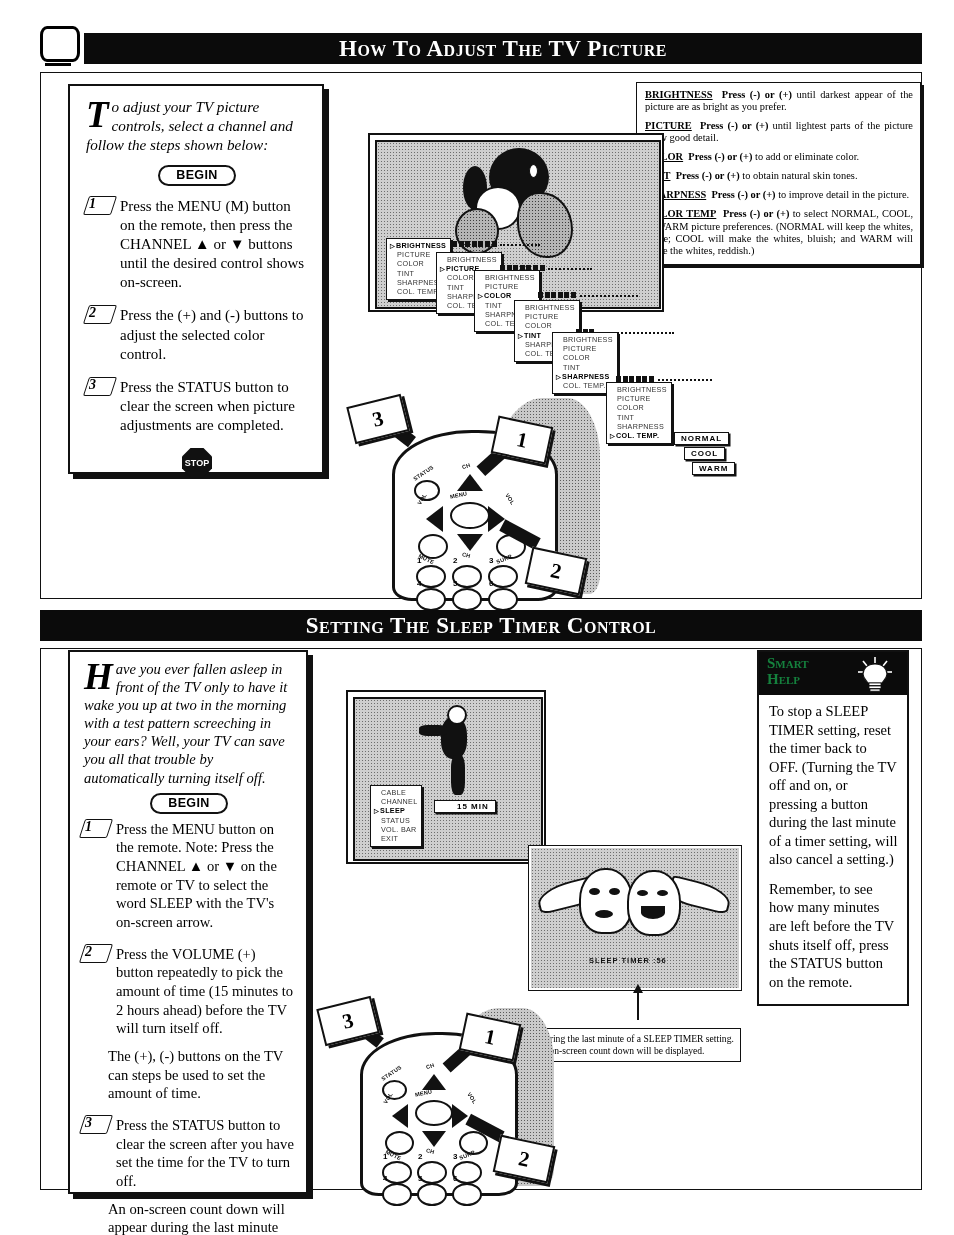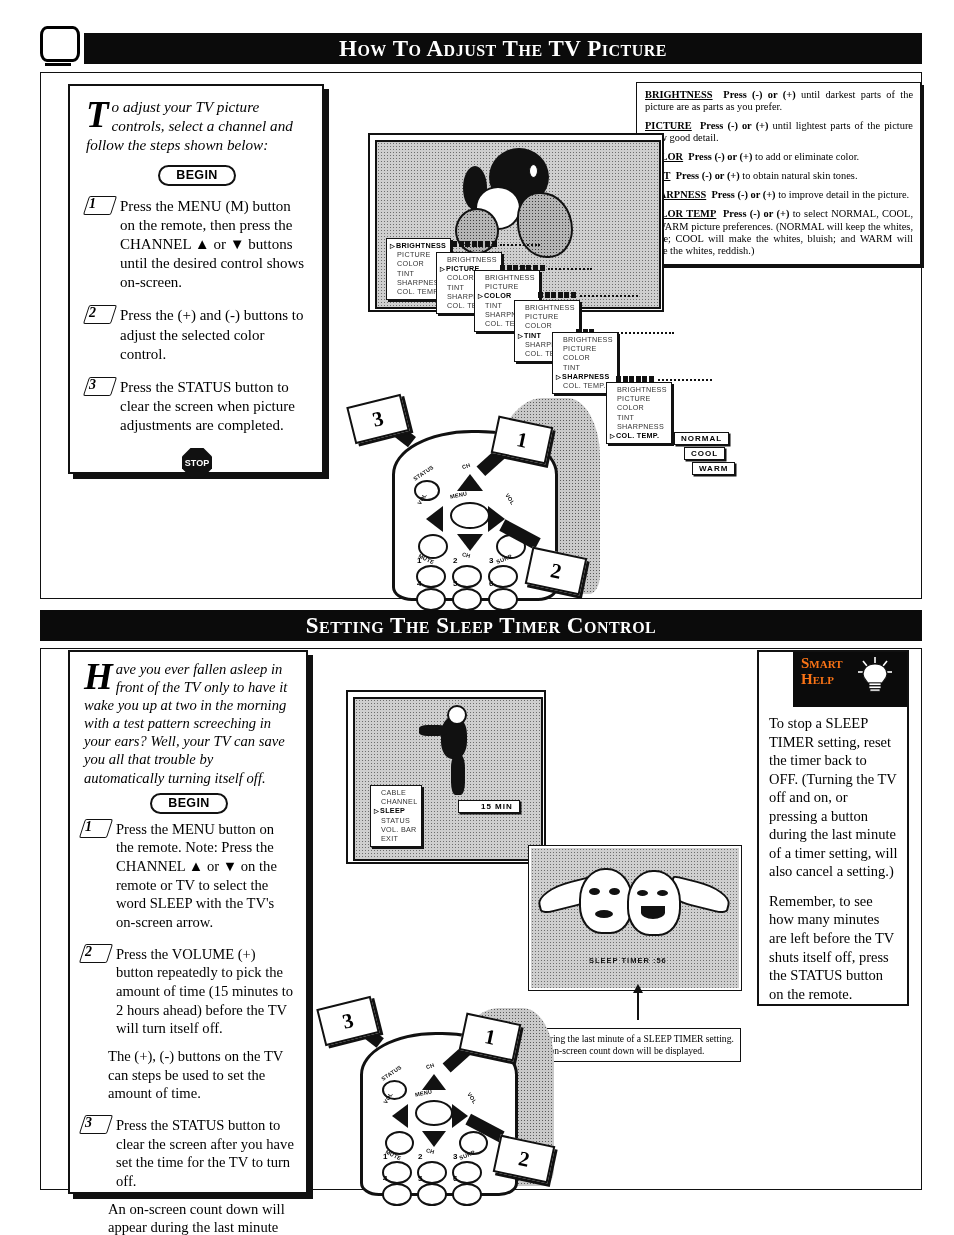--- a/index.html
+++ b/index.html
@@ -98,21 +98,21 @@
            transform:rotate(-14deg);display:flex;align-items:center;justify-content:center;
            font-family:"Liberation Serif",serif;font-size:21px;font-weight:700;
            box-shadow:3px 3px 0 #111;}
   .callout.flip{transform:rotate(12deg);}
   .shadowblob{position:absolute;background-color:#c9c9c9;
               background-image:radial-gradient(#5a5a5a 38%,transparent 39%);
               background-size:3px 3px;}
 
   
   .smart{position:absolute;border:2px solid #111;background:#fff;}
-  .smart-hd{background:#0b0b0b;color:#f97316;padding:4px 8px 17px 8px;position:relative;height:34px;margin-left:34px;}
+  .smart-hd{background:#0b0b0b;color:#15803d;padding:4px 8px 5px 8px;position:relative;height:34px;}
   .smart-hd .l1,.smart-hd .l2{font-family:"Liberation Serif",serif;font-size:15px;
         font-weight:700;font-variant:small-caps;line-height:1.05;}
   .bulb{position:absolute;right:12px;top:4px;width:40px;height:36px;}
   .smart-bd{padding:7px 9px 9px 10px;font-size:14.5px;line-height:1.28;}
   .smart-bd p{margin:0 0 11px 0;}
   .smart-bd p:last-child{margin-bottom:0;}
 
   
   .capbox{position:absolute;border:1.4px solid #111;background:#fff;
           padding:4px 6px;font-size:9.6px;line-height:1.25;}
@@ -173,21 +173,21 @@
         <b>Press the STATUS button</b><span> to clear the screen when picture adjustments are completed.</span>
       </div>
 
       <div class="stop">STOP</div>
     </div>
   </div>
 
   <div class="defbox" style="left:636px;top:82px;width:268px;">
     <p>
       <span class="term">BRIGHTNESS</span>&nbsp;
-      <span class="act">Press (-) or (+)</span><span> until darkest parts of the picture are as parts as you prefer.</span>
+      <span class="act">Press (-) or (+)</span><span> until darkest appear of the picture are as bright as you prefer.</span>
     </p>
     <p>
       <span class="term">PICTURE</span>&nbsp;
       <span class="act">Press (-) or (+)</span><span> until lightest parts of the picture show good detail.</span>
     </p>
     <p>
       <span class="term">COLOR</span>&nbsp;
       <span class="act">Press (-) or (+)</span><span> to add or eliminate color.</span>
     </p>
     <p>
@@ -410,21 +410,21 @@
     </div>
   </div>
   <div class="osd" style="left:370px;top:785px;">
     <div class="row">CABLE</div>
     <div class="row">CHANNEL</div>
     <div class="row sel">SLEEP</div>
     <div class="row">STATUS</div>
     <div class="row">VOL. BAR</div>
     <div class="row">EXIT</div>
   </div>
-  <div class="valbox" style="left:458px;top:800px;padding-left:22px;">15 MIN</div>
+  <div class="valbox" style="left:434px;top:800px;padding-left:22px;">15 MIN</div>
 
   <div class="tvset" style="left:528px;top:845px;width:208px;height:140px;border-width:1.6px;padding:2px;">
     <div class="tvscreen" style="border-width:0;text-align:center;">
       <div class="maskwing" style="left:6px;top:34px;width:58px;height:22px;transform:rotate(-14deg);border-radius:60% 10% 40% 20%;"></div>
       <div class="maskwing" style="left:138px;top:34px;width:58px;height:22px;transform:rotate(14deg);border-radius:10% 60% 20% 40%;"></div>
       <div class="mask" style="left:48px;top:20px;width:50px;height:62px;"></div>
       <div class="mask" style="left:96px;top:22px;width:50px;height:62px;"></div>
       <div class="blob" style="left:58px;top:40px;width:11px;height:7px;"></div>
       <div class="blob" style="left:78px;top:40px;width:11px;height:7px;"></div>
       <div class="blob" style="left:64px;top:62px;width:18px;height:8px;"></div>

